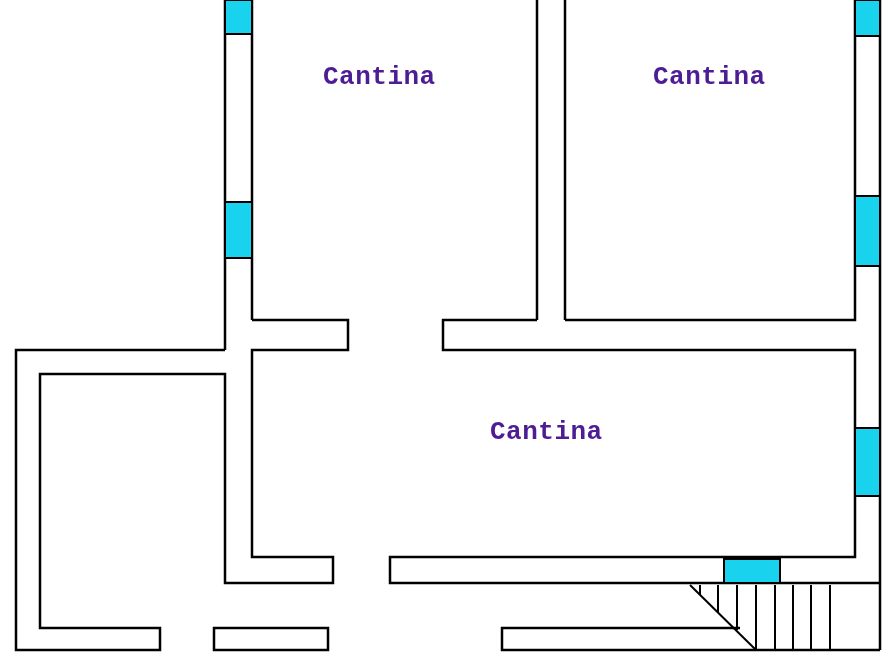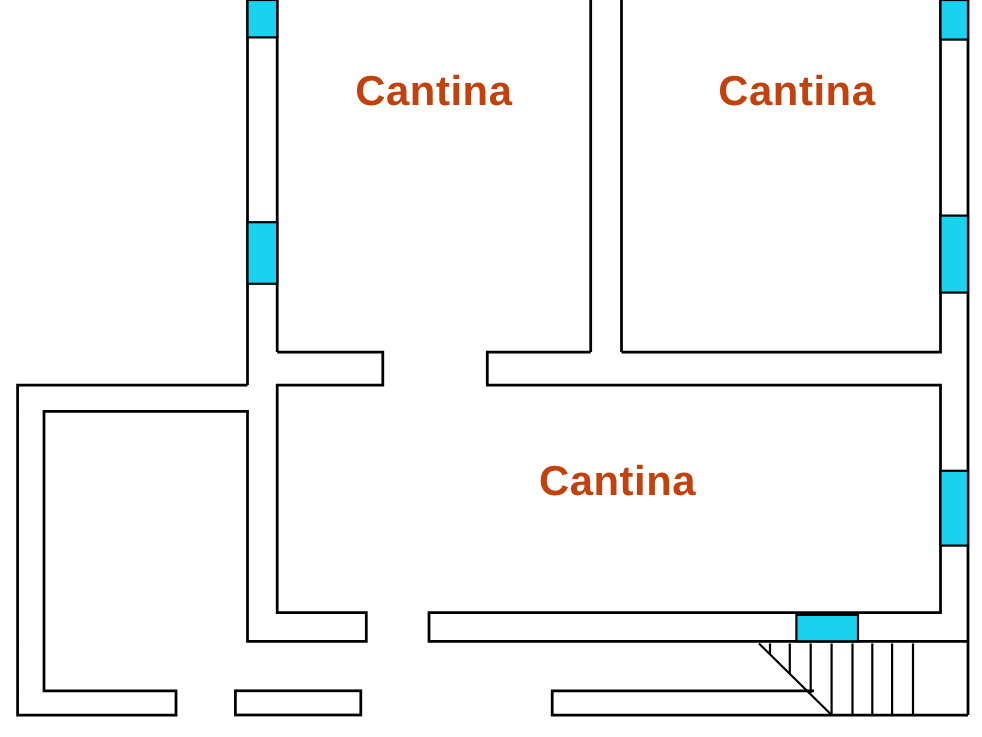--- a/index.html
+++ b/index.html
@@ -2,22 +2,22 @@
 <html><head>
   <meta charset="utf-8">
   <style>
     html, body { margin: 0; padding: 0; background: #ffffff; }
     body { width: 893px; height: 670px; overflow: hidden; position: relative; }
     svg { position: absolute; left: 0; top: 0; }
     .wall { fill: none; stroke: #000; stroke-width: 2.5; stroke-linejoin: miter; }
     .thin { fill: none; stroke: #000; stroke-width: 2; }
     .win { fill: #19d3ee; stroke: #000; stroke-width: 2; }
     .label {
-      position: absolute; font-family: Liberation Sans, sans-serif; font-weight: bold;
-      font-size: 38px; color: #c2410c; letter-spacing: 0.5px; white-space: nowrap;
+      position: absolute; font-family: Liberation Mono, monospace; font-weight: bold;
+      font-size: 26px; color: #4c1d95; letter-spacing: 0.5px; white-space: nowrap;
     }
   </style>
 </head>
 <body>
 
 <svg width="893" height="670" viewBox="0 0 893 670">
 
   <g>
     <line class="wall" x1="225" y1="0" x2="225" y2="350"></line>
     <line class="wall" x1="252" y1="0" x2="252" y2="320"></line>

